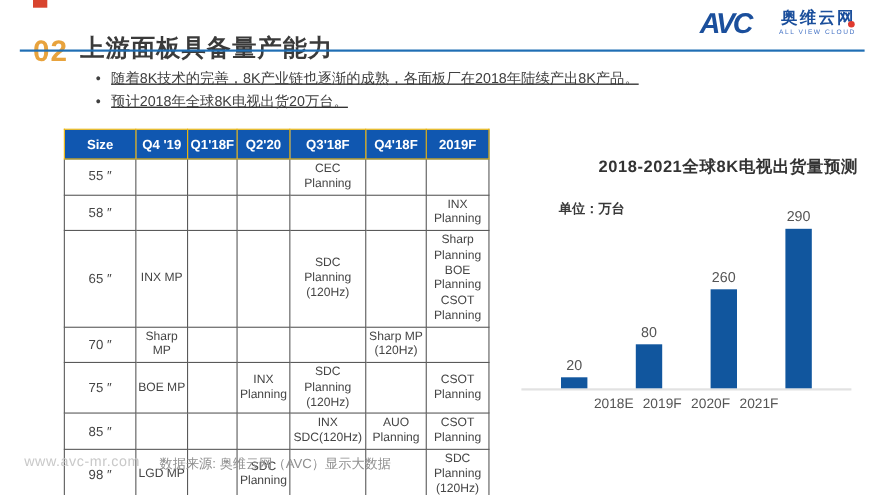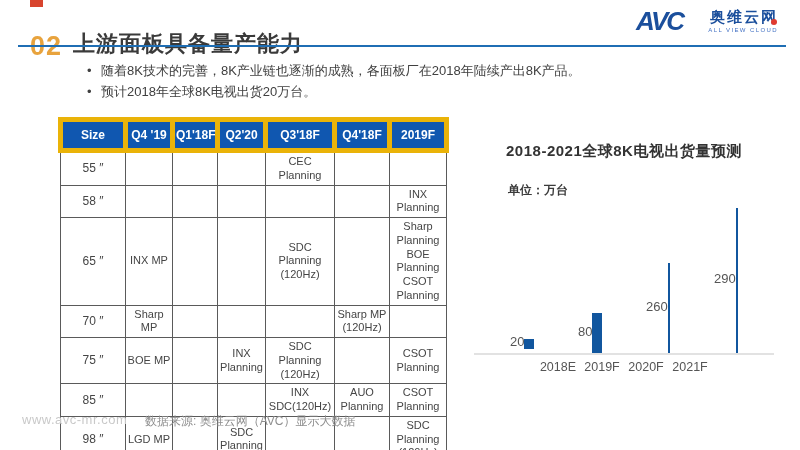--- a/index.html
+++ b/index.html
@@ -14,41 +14,41 @@
   .page-title { font-size:22px; font-weight:bold; color:var(--title-dark); line-height:1.15; letter-spacing:1px;font-family:Liberation Mono, monospace; }
   .header-line { position:absolute; left:18px; right:14px; top:45px; height:2px; background:var(--accent-blue); }
   
   .logo { position:absolute; right:22px; top:8px; display:flex; align-items:center; gap:7px; }
   .logo-avc { position:relative; font-size:26px; font-weight:bold; font-style:italic; color:var(--logo-blue); letter-spacing:-2px; line-height:1; }
   .logo-dot { position:absolute; right:1px; top:11px; width:6px; height:6px; border-radius:50%; background:var(--logo-red); }
   .logo-text { display:flex; flex-direction:column; align-items:flex-end; }
   .logo-cn { font-size:15px; font-weight:bold; color:var(--logo-blue); letter-spacing:2px; line-height:1.1;margin-left:20px; }
   .logo-en { font-size:6px; color:var(--logo-light-blue); letter-spacing:1.4px; margin-top:1px; }
   
-  .bullets { position:absolute; left:85px; top:60px; margin:0; padding:0; }
+  .bullets { position:absolute; left:85px; top:60px; margin:0; padding:0;text-decoration:underline; }
   .bullets li { list-style:none; position:relative; padding-left:16px; font-size:13px; color:var(--text-dark); line-height:21px; }
   .bullets li::before { content:"•"; position:absolute; left:2px; color:var(--text-dark); }
   
   table.panel { position:absolute; left:58px; top:117px; width:386px; border-collapse:collapse; table-layout:fixed; }
   table.panel th {
     background:var(--table-header-bg); color:#ffffff; font-size:12px; font-weight:bold;
-    padding:6px 1px; border:5px solid #eab308; text-align:center;
+    padding:6px 1px; border:1px solid #eab308; text-align:center;
   }
   table.panel td {
     border:1px solid var(--border-gray); font-size:11px; color:#454545; text-align:center;
     vertical-align:middle; padding:2px 1px; height:26px; white-space:pre-line; line-height:1.25;
   }
   table.panel td:first-child { font-size:12px; }
   
   .chart { position:absolute; left:468px; top:136px; width:312px; height:250px; }
-  .chart-title { position:absolute; left:0; right:0; top:6px; text-align:center; font-size:15px; font-weight:bold; color:#333333; letter-spacing:0.5px; }
+  .chart-title { position:absolute; left:0; right:0; top:6px; text-align:right; font-size:15px; font-weight:bold; color:#333333; letter-spacing:0.5px; }
   .chart-unit { position:absolute; left:40px; top:46px; font-size:12px; font-weight:bold; color:#3a3a3a;text-align:right; }
   .bars-row { position:absolute; left:6px; right:6px; top:52px; height:165px; border-bottom:2px solid var(--baseline-gray);
     display:flex; align-items:flex-end; justify-content:center; gap:44px; }
-  .bar-col { display:flex; align-items:center; width:24px; }
+  .bar-col { display:flex; flex-direction:column; align-items:center; width:24px; }
   .bar-value { font-size:13px; color:var(--label-gray); margin-bottom:4px; white-space:nowrap; }
   .bar { width:24px; }
   .cats-row { position:absolute; left:6px; right:6px; top:224px; display:flex; justify-content:center; gap:20px; }
   .cat-label { width:24px; display:flex; justify-content:center; font-size:12.5px; color:var(--label-gray); white-space:nowrap; }
   
   .footer-web { position:absolute; left:22px; top:412px; font-size:13px; color:var(--footer-light); letter-spacing:0.5px; }
   .footer-source { position:absolute; left:145px; top:413px; font-size:12px; color:var(--footer-gray); }
 </style>
 </head>
 <body>

